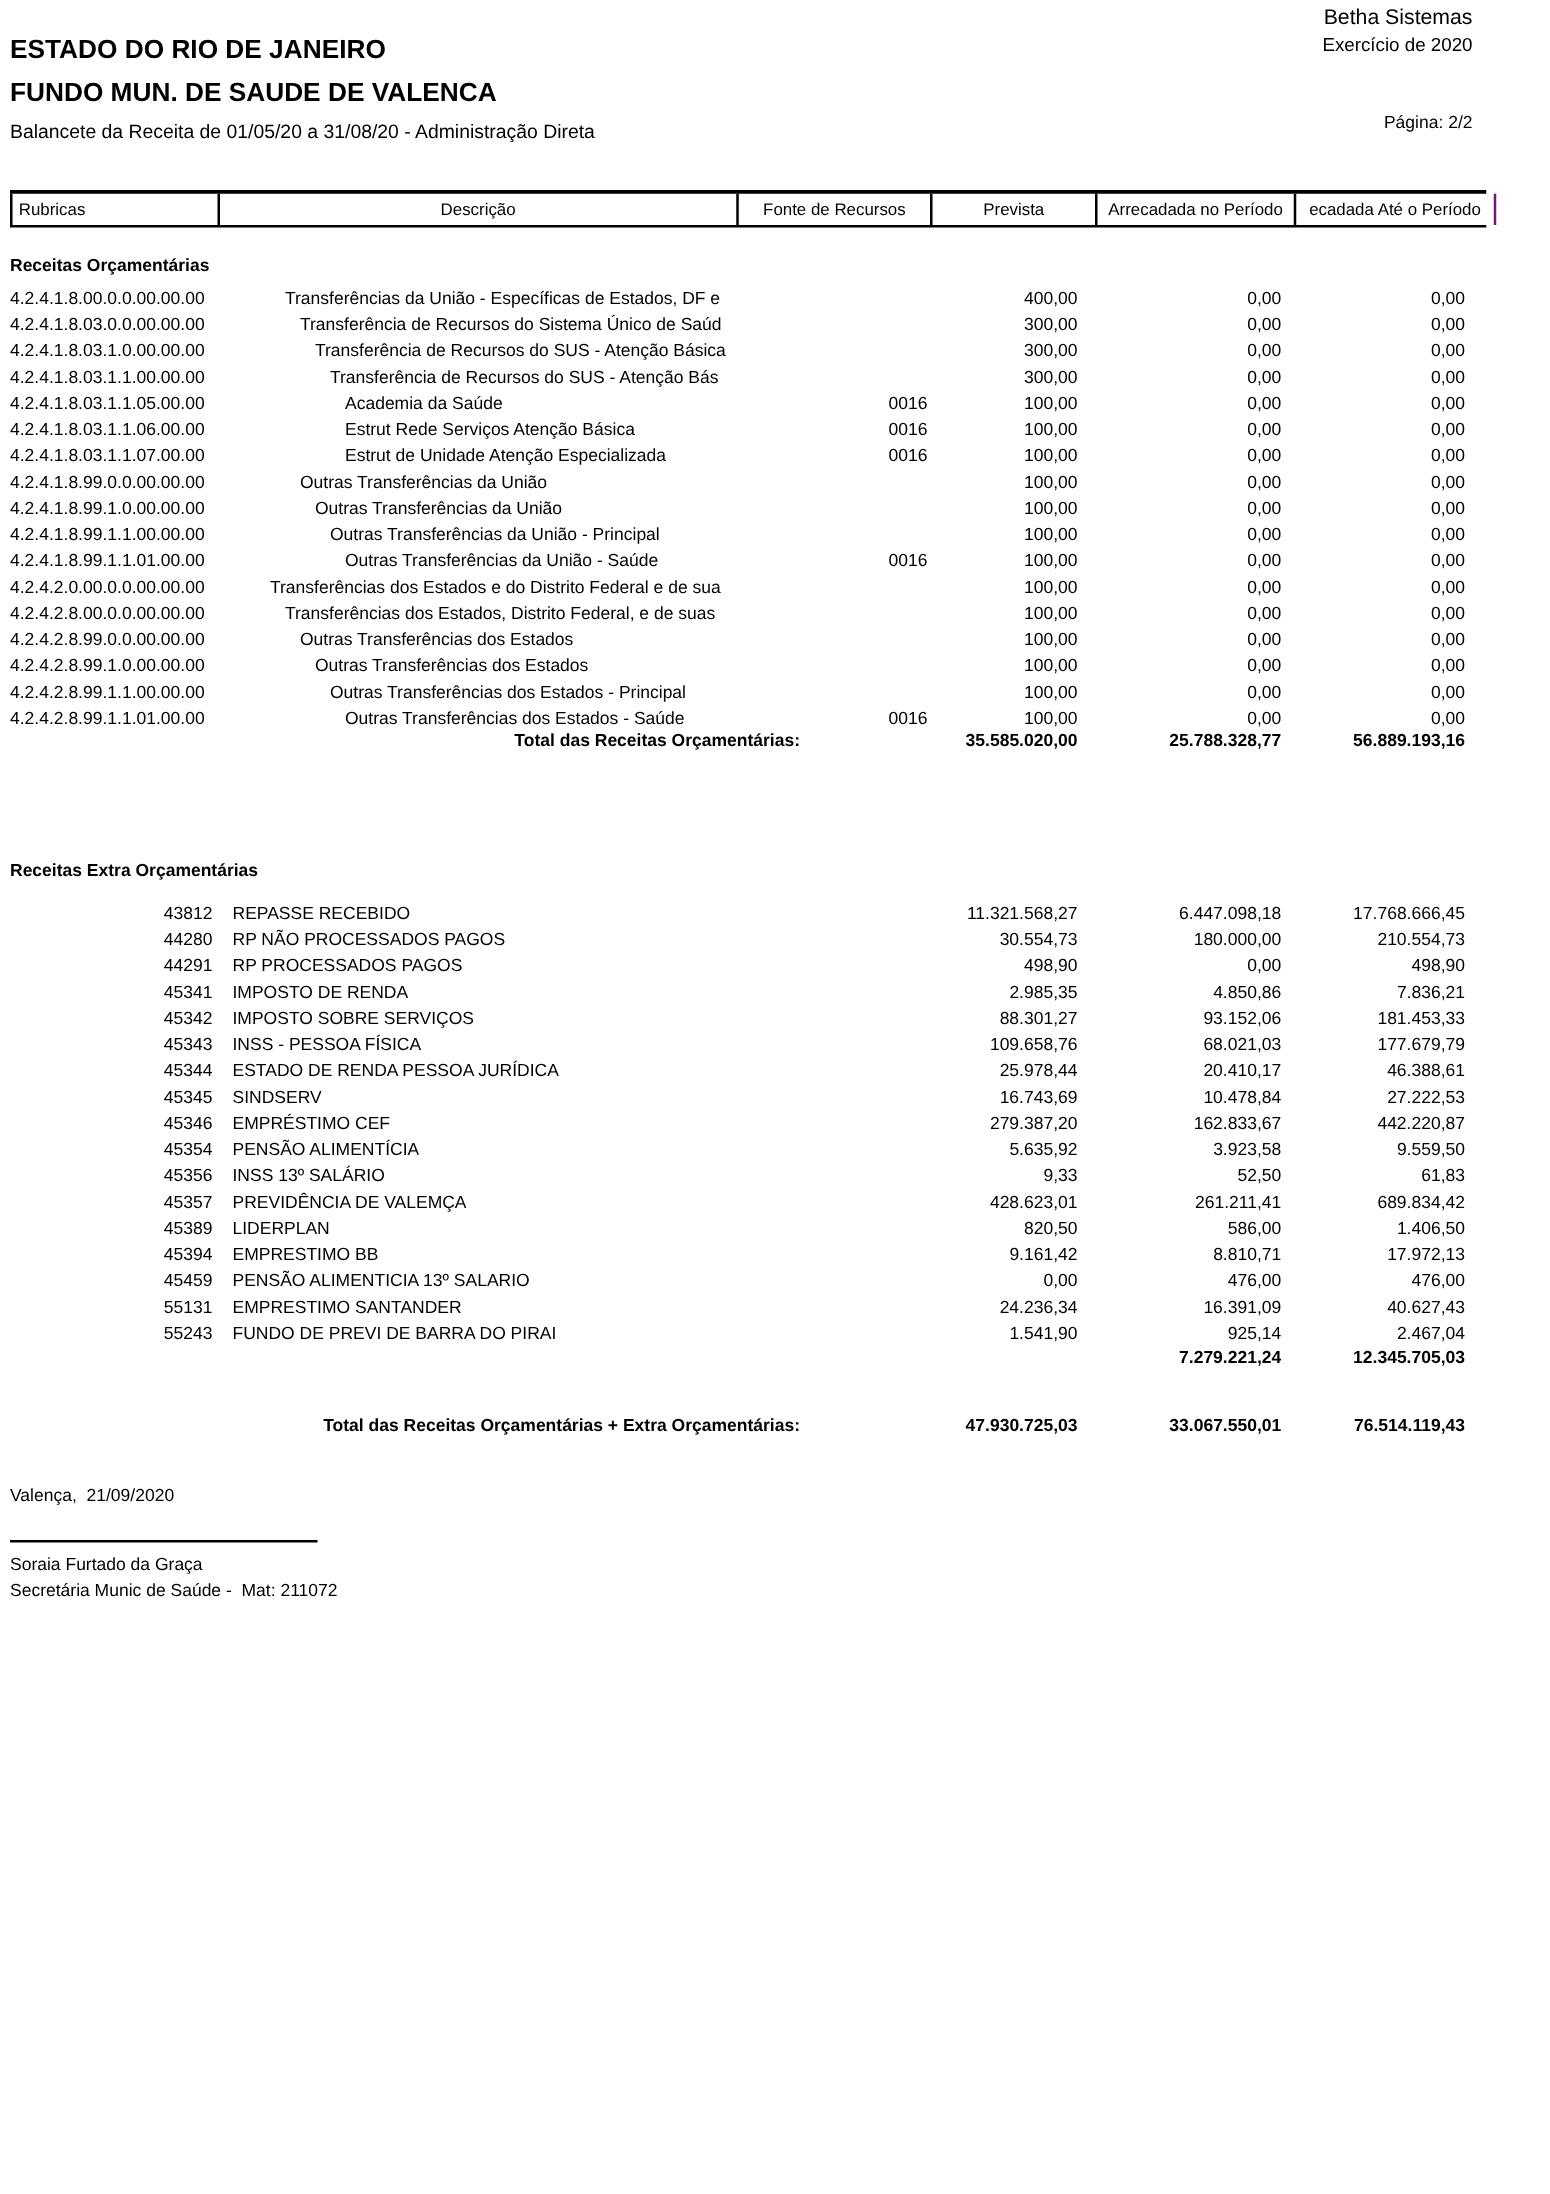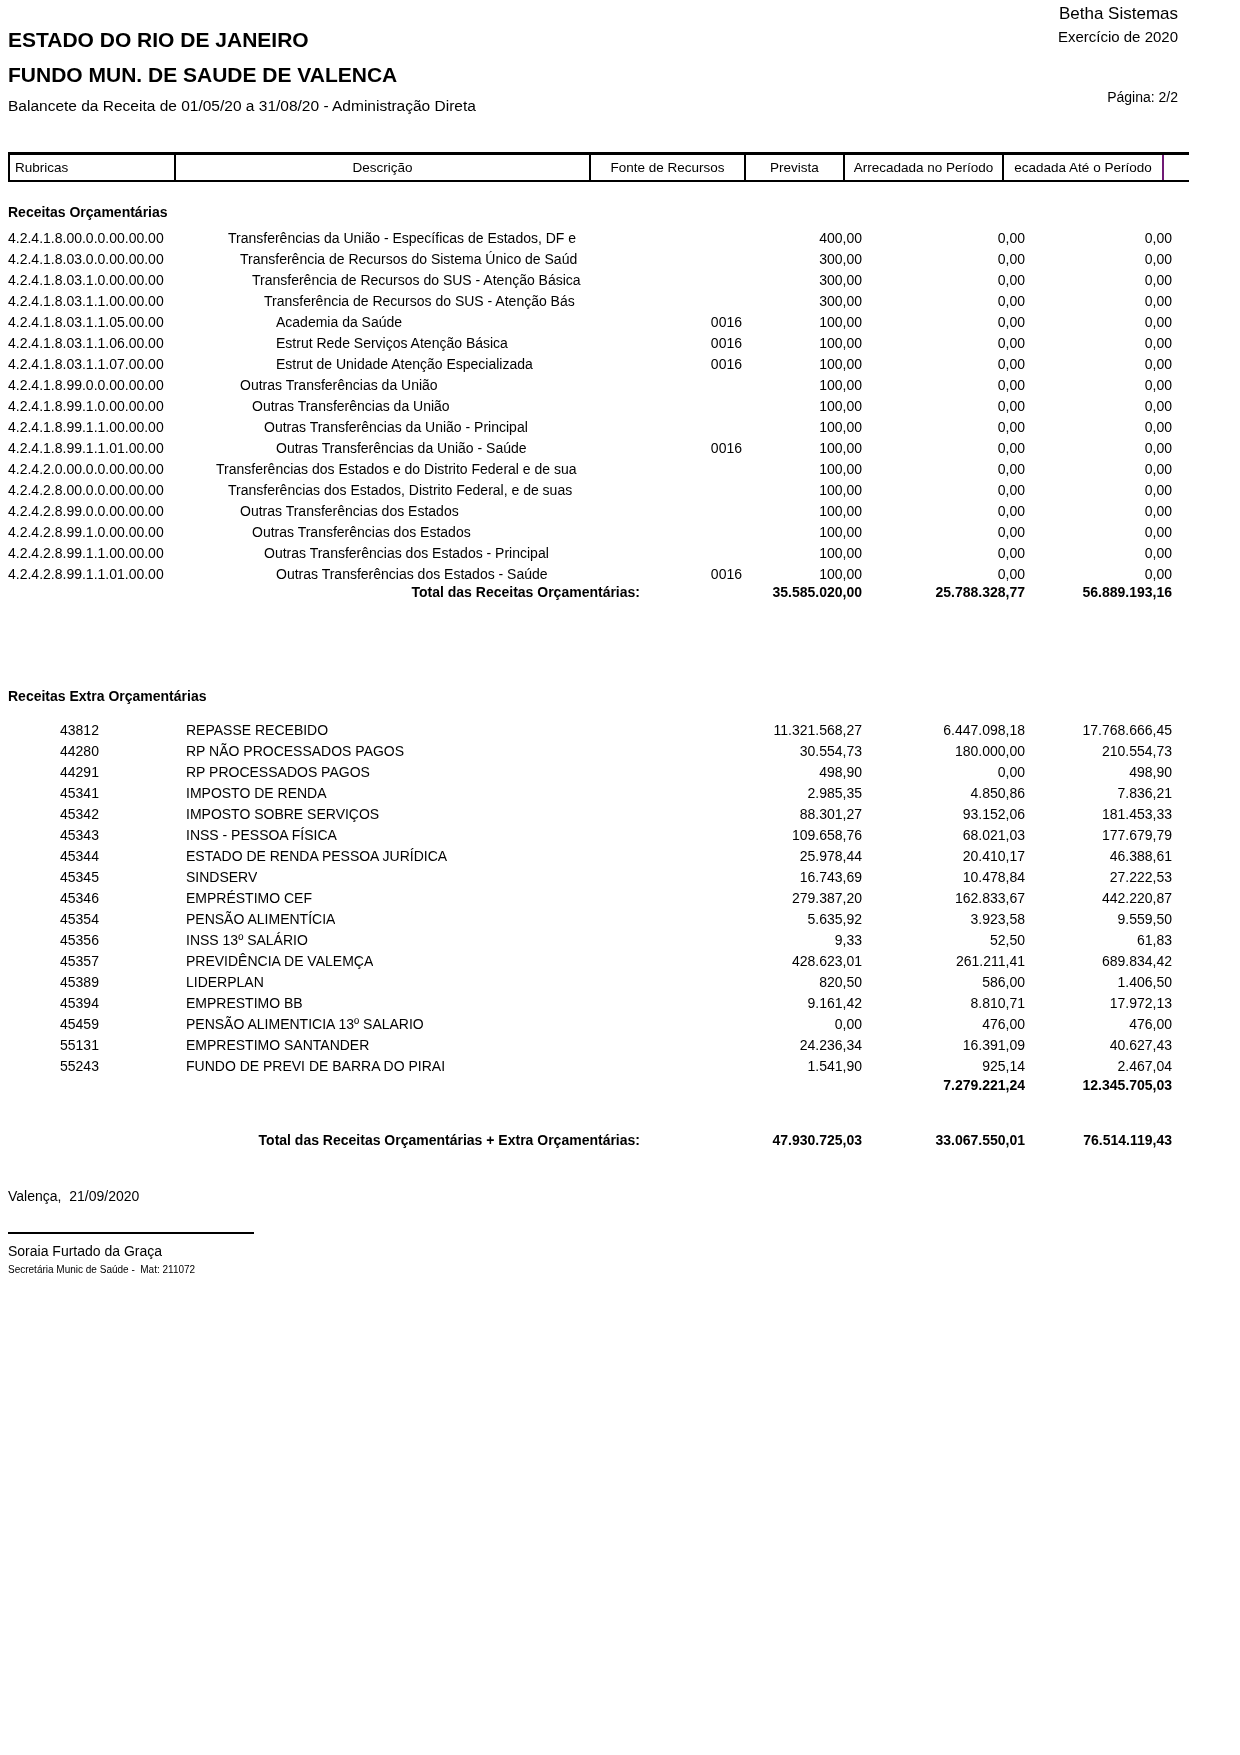--- a/index.html
+++ b/index.html
@@ -24,47 +24,47 @@
   
   .sec{left:8px;font-weight:bold;font-size:14px;}
   
   .trow{position:absolute;left:0;width:1240px;height:20px;font-size:14px;line-height:20px;}
   .cell{position:absolute;top:0;white-space:pre;overflow:hidden;}
   .c-code{left:8px;width:170px;}
   .c-fonte{left:590px;width:152px;text-align:right;}
   .c-prev{left:746px;width:116px;text-align:right;}
   .c-per{left:870px;width:155px;text-align:right;}
   .c-ate{left:1030px;width:142px;text-align:right;}
-  .c-s2code{left:60px;width:110px;text-align:left;}
+  .c-s2code{left:60px;width:110px;text-align:right;}
   .c-s2desc{left:186px;}
   .bold{font-weight:bold;}
   .tlabel{left:180px;width:460px;text-align:right;}
   
   .f1{top:1188px;left:8px;font-size:14px;}
   .sigline{position:absolute;top:1232px;left:8px;width:246px;height:2px;background:#000;}
   .f2{top:1243px;left:8px;font-size:14px;}
-  .f3{top:1264px;left:8px;font-size:10px;}
+  .f3{top:1264px;left:8px;font-size:14px;}
 </style>
 </head>
 <body>
 
 <div class="sheet">
 
   <div class="abs h1">ESTADO DO RIO DE JANEIRO</div>
   <div class="abs h2">FUNDO MUN. DE SAUDE DE VALENCA</div>
   <div class="abs h3">Balancete da Receita de 01/05/20 a 31/08/20 - Administração Direta</div>
   <div class="abs r1">Betha Sistemas</div>
   <div class="abs r2">Exercício de 2020</div>
   <div class="abs r3">Página: 2/2</div>
 
   <div class="thead">
     <div class="th first" style="width:166px">Rubricas</div>
     <div class="th" style="width:415px">Descrição</div>
     <div class="th" style="width:155px">Fonte de Recursos</div>
-    <div class="th" style="width:99px">Prevista</div>
+    <div class="th" style="width:132px">Prevista</div>
     <div class="th" style="width:159px">Arrecadada no Período</div>
     <div class="th last" style="width:162px">ecadada Até o Período</div>
   </div>
 
   <div class="abs sec" style="top:204px">Receitas Orçamentárias</div>
   <div class="abs sec" style="top:688px">Receitas Extra Orçamentárias</div>
 
   <div id="rows">
       <div class="trow" style="top: 228px;">
         <span class="cell c-code">4.2.4.1.8.00.0.0.00.00.00</span>

